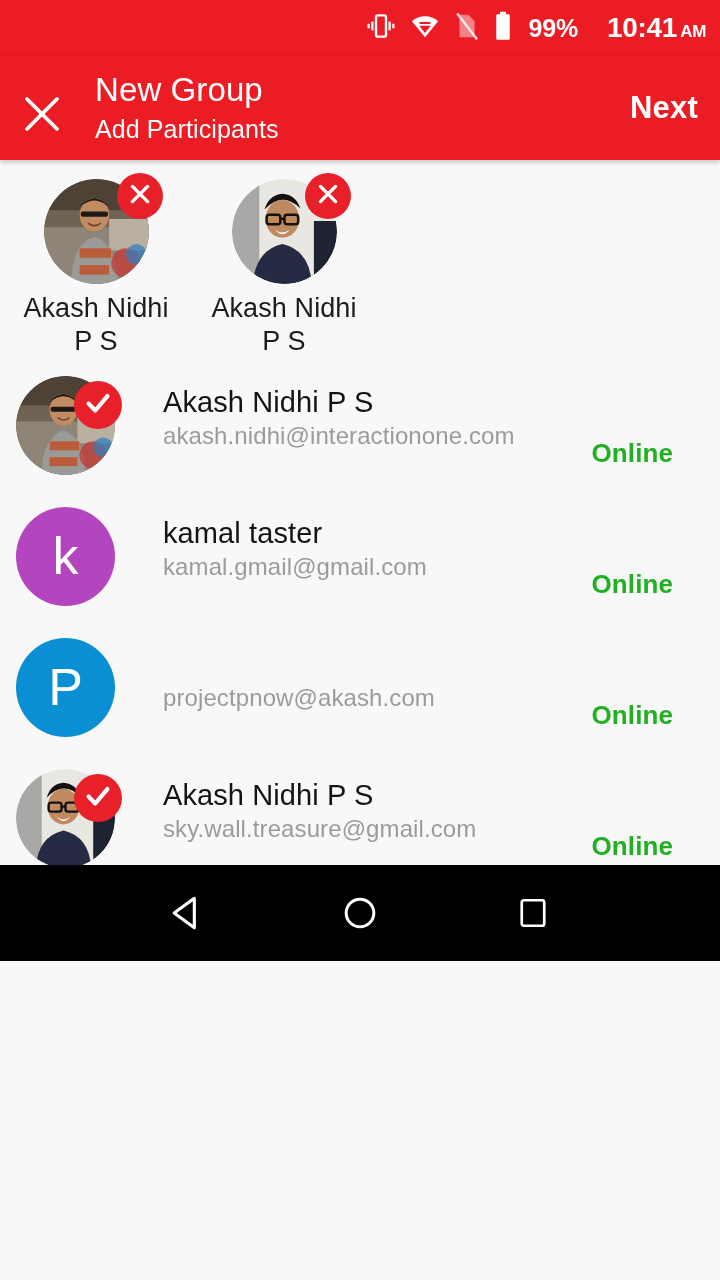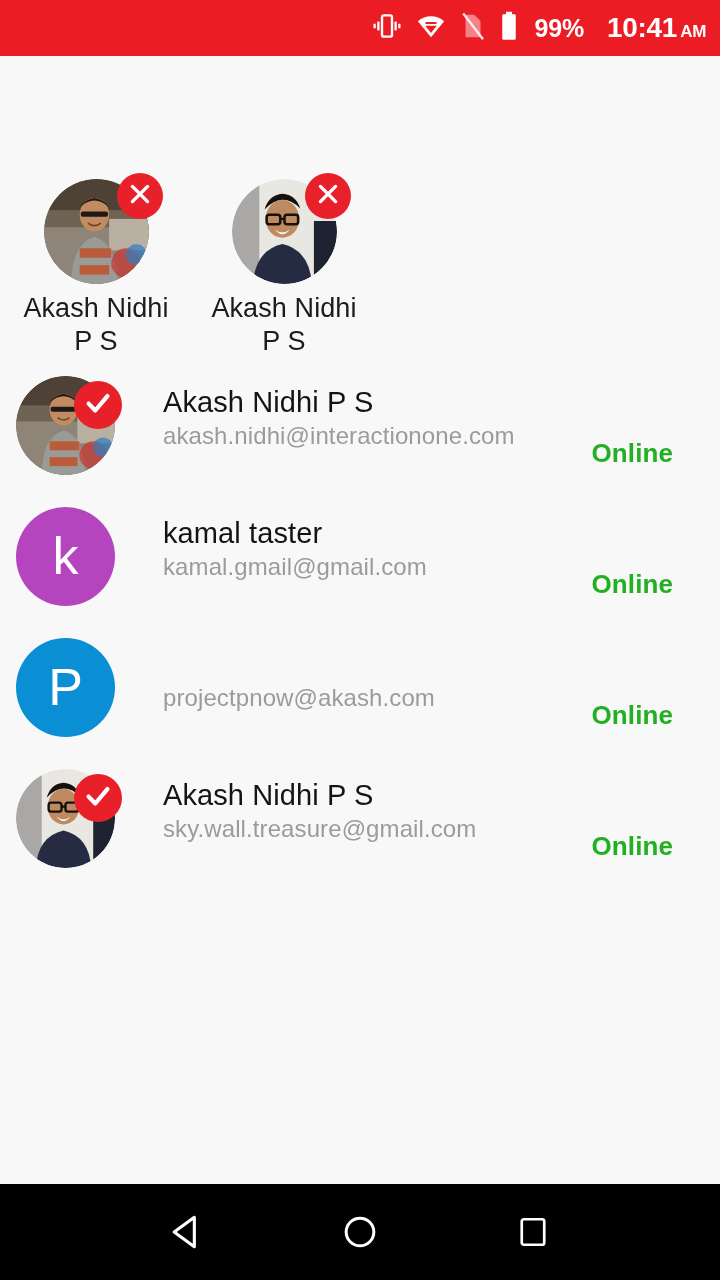--- a/index.html
+++ b/index.html
@@ -9,21 +9,21 @@
     height: 1280px;
     overflow: hidden;
     background: #f8f8f8;
     font-family: "Liberation Sans", sans-serif;
     -webkit-font-smoothing: antialiased;
   }
 
   #screen {
     position: relative;
     width: 720px;
-    height: 1280px;
+    height: 961px;
     background: #f8f8f8;
     overflow: hidden;
   }
 
   
   .status-bar {
     position: absolute;
     top: 0; left: 0;
     width: 720px;
     height: 56px;
@@ -43,21 +43,21 @@
     color: #ffffff;
     font-size: 25px;
     font-weight: bold;
     letter-spacing: -0.2px;
     margin-left: 3px;
   }
   .clock {
     color: #ffffff;
     font-size: 28px;
     font-weight: bold;
-    margin-left: 10px;
+    margin-left: 16px;
     letter-spacing: -0.3px;
   }
   .clock .ampm {
     font-size: 17px;
     font-weight: bold;
     margin-left: 3px;
   }
 
   
   .app-bar {
@@ -296,20 +296,36 @@
           <rect x="1.6" y="2.6" width="10.8" height="20.4" rx="1.1" fill="#fff"></rect>
         </svg>
       </span>
 
       <span class="battery-pct">99%</span>
 
       <span class="clock"><span>10:41</span><span class="ampm">AM</span></span>
     </div>
   </div>
 
+  <div class="app-bar">
+
+    <div class="close-btn">
+      <svg width="48" height="48" viewBox="0 0 24 24">
+        <line x1="4.5" y1="4.5" x2="19.5" y2="19.5" stroke="#fff" stroke-width="1.9" stroke-linecap="round"></line>
+        <line x1="19.5" y1="4.5" x2="4.5" y2="19.5" stroke="#fff" stroke-width="1.9" stroke-linecap="round"></line>
+      </svg>
+    </div>
+
+    <div class="titles">
+      <div class="title-main">New Group</div>
+      <div class="title-sub">Add Participants</div>
+    </div>
+
+    <div class="next-btn">Next</div>
+  </div>
 
   <div class="chips-row" id="chips-row">
       <div class="chip">
         <div class="chip-avatar-wrap">
        <div class="chip-avatar"><svg width="105" height="105" viewBox="0 0 100 100">
       <defs>
                 <clipPath id="cpA105">
                   <circle cx="50" cy="50" r="50"></circle>
                 </clipPath>
               </defs>

